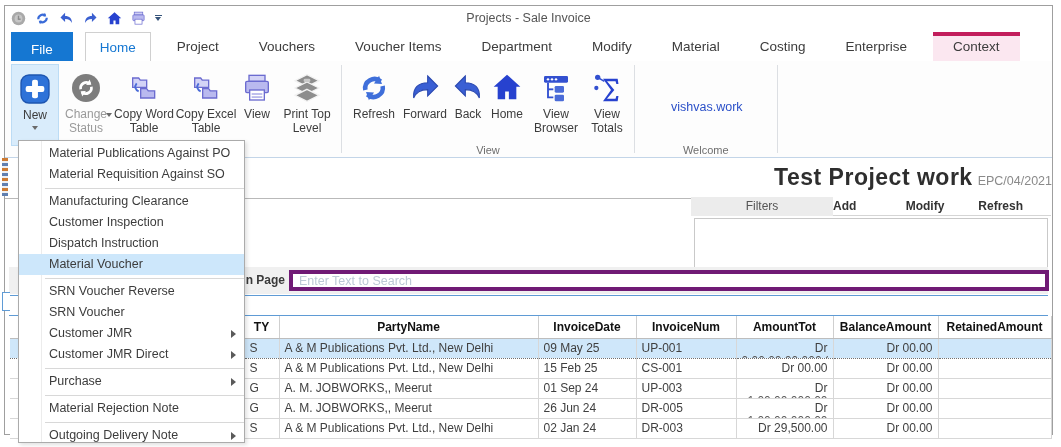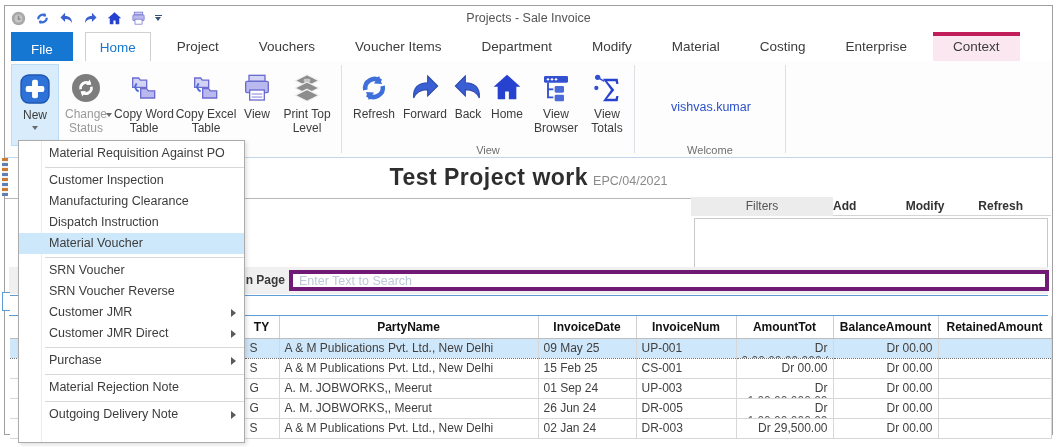--- a/index.html
+++ b/index.html
@@ -36,21 +36,21 @@
   .rb-label { font-size:12px; line-height:14px; text-align:center; color:#3c3c3c; white-space:pre-line; }
   .rb-btn.disabled .rb-label { color:#9a9a9a; }
   .btn-new { width:48px; background:#d9ecfb; border:1px solid #bcdcf5; height:82px; }
   .caret-down { width:0; height:0; border-left:3.5px solid transparent; border-right:3.5px solid transparent; border-top:4px solid #6a6a6a; }
   .btn-new .caret-down { margin-top:4px; }
   .caret-inline { position:absolute; bottom:18px; right:1px; }
   .welcome-user { margin-top:36px; padding:0 30px; font-size:12.5px; color:#2b50c8; white-space:nowrap; cursor:pointer; }
 
   
   .content { position:absolute; left:0; top:152px; right:0; bottom:0; background:#fff; }
-  .proj-title-row { position:absolute; left:0; top:6px; width:100%; text-align:center; }
+  .proj-title-row { position:absolute; left:0; top:6px; width:100%; text-align:right; }
   .proj-title { font-size:23px; font-weight:bold; color:#2e2e2e; letter-spacing:0.5px; }
   .proj-code { font-size:12.5px; color:#8a8a8a; margin-left:5px; }
   .title-line { position:absolute; left:0; top:40px; width:686px; border-top:1px solid #b9b9b9; }
 
   .filter-panel { position:absolute; left:686px; top:39px; width:360px; }
   .filter-bar { display:flex; height:19px; font-size:12px; align-items:center; border-bottom:1px solid #d5d5d5; }
   .filter-cell-filters { flex:0 0 142px; background:#ececec; color:#555; text-align:center; height:19px; line-height:19px; }
   .filter-btn { flex:1; font-weight:bold; color:#333; cursor:pointer; }
   .filter-box { position:absolute; left:3px; top:21px; width:354px; height:50px; border:1px solid #c9c9c9; background:#fff; }
 
@@ -289,21 +289,21 @@
             </svg>
         </span>
         <span class="rb-label">View
 Totals</span>
       </div>
       <div class="rb-group-label">View</div>
     </div>
     <div class="rb-sep"></div>
 
     <div class="rb-group">
-      <div class="welcome-user">vishvas.kumar</div>
+      <div class="welcome-user">vishvas.work</div>
       <div class="rb-group-label">Welcome</div>
     </div>
     <div class="rb-sep"></div>
   </div>
 
   <div class="content">
     <div class="proj-title-row">
       <span class="proj-title">Test Project work</span><span class="proj-code">EPC/04/2021</span>
     </div>
     <div class="title-line"></div>
@@ -423,29 +423,30 @@
       </tbody>
         </table>
     </div>
   </div>
 </div>
 
 <div class="dock-strip"></div>
 <div class="left-notch"></div>
 
 <div class="menu">
-  <div class="menu-item">Material Requisition Against PO</div>
+  <div class="menu-item">Material Publications Against PO</div>
+  <div class="menu-item">Material Requisition Against SO</div>
   <div class="menu-sep"></div>
+  <div class="menu-item">Manufacturing Clearance</div>
   <div class="menu-item">Customer Inspection</div>
-  <div class="menu-item">Manufacturing Clearance</div>
   <div class="menu-item">Dispatch Instruction</div>
   <div class="menu-item selected">Material Voucher</div>
   <div class="menu-sep"></div>
+  <div class="menu-item">SRN Voucher Reverse</div>
   <div class="menu-item">SRN Voucher</div>
-  <div class="menu-item">SRN Voucher Reverse</div>
   <div class="menu-item"><span>Customer JMR</span><span class="sub-arrow"></span></div>
   <div class="menu-item"><span>Customer JMR Direct</span><span class="sub-arrow"></span></div>
   <div class="menu-sep"></div>
   <div class="menu-item"><span>Purchase</span><span class="sub-arrow"></span></div>
   <div class="menu-sep"></div>
   <div class="menu-item">Material Rejection Note</div>
   <div class="menu-sep"></div>
   <div class="menu-item"><span>Outgoing Delivery Note</span><span class="sub-arrow"></span></div>
 </div>
 

